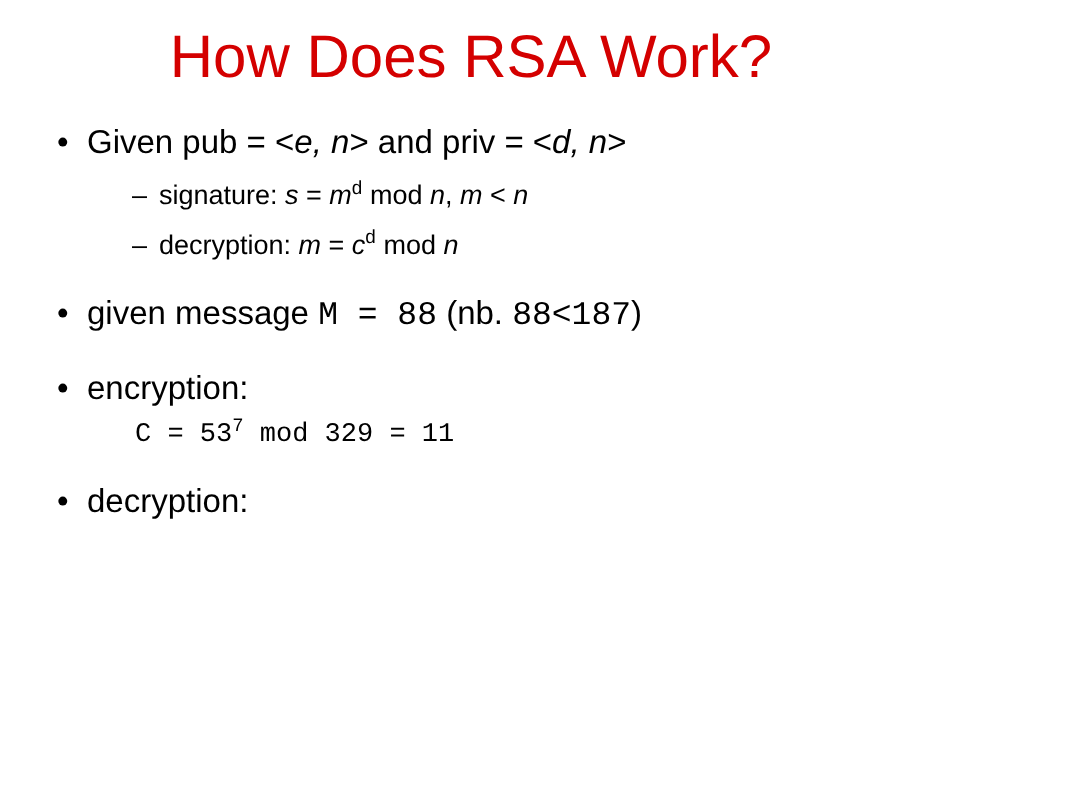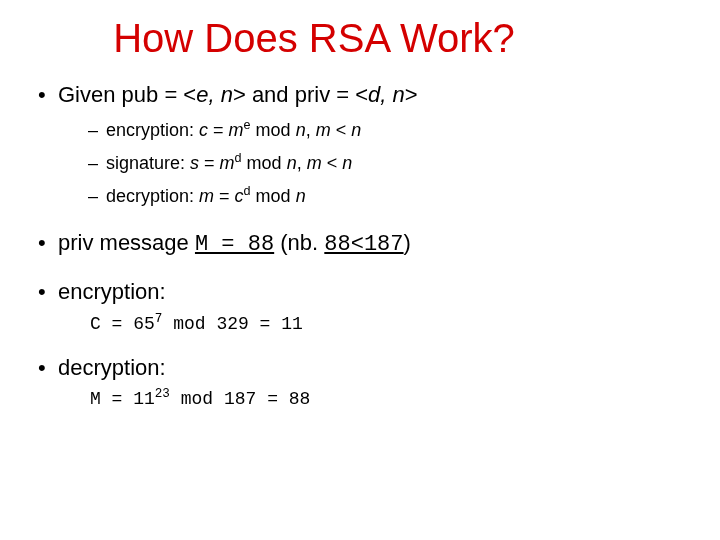--- a/index.html
+++ b/index.html
@@ -59,21 +59,20 @@
     left: 0;
     top: 0;
   }
   .indent-line {
     font-size: 18px;
     margin: 8px 0 8px 54px;
     font-family: "Courier New", Courier, monospace;
   }
   .mono {
     font-family: "Courier New", Courier, monospace;
-    text-decoration: underline;
   }
   sup {
     font-size: 0.7em;
     vertical-align: super;
     line-height: 0;
   }
   .it { font-style: italic; }
   .red { color: #d40000; }
 </style>
 </head>
@@ -83,47 +82,41 @@
 
   <h1 class="title red">How Does RSA Work?</h1>
 
   <ul class="lvl1">
 
     <li>
       <span>Given pub = &lt;</span><span class="it">e, n</span><span>&gt; and priv = &lt;</span><span class="it">d, n</span><span>&gt;</span>
 
       <ul class="lvl2">
         <li>
-          <span>encryption: </span><span class="it">c</span><span> = </span><span class="it">m</span><sup>e</sup><span> mod </span><span class="it">n</span><span>, </span><span class="it">m</span><span> &lt; </span><span class="it">n</span>
-        </li>
-        <li>
           <span>signature: </span><span class="it">s</span><span> = </span><span class="it">m</span><sup>d</sup><span> mod </span><span class="it">n</span><span>, </span><span class="it">m</span><span> &lt; </span><span class="it">n</span>
         </li>
         <li>
           <span>decryption: </span><span class="it">m</span><span> = </span><span class="it">c</span><sup>d</sup><span> mod </span><span class="it">n</span>
         </li>
       </ul>
     </li>
 
     <li>
-      <span>priv message </span><span class="mono">M = 88</span><span> (nb. </span><span class="mono">88&lt;187</span><span>)</span>
+      <span>given message </span><span class="mono">M = 88</span><span> (nb. </span><span class="mono">88&lt;187</span><span>)</span>
     </li>
 
     <li>
       <span>encryption:</span>
     </li>
   </ul>
 
   <div class="indent-line">
-    <span>C = 65</span><sup>7</sup><span> mod 329 = 11</span>
+    <span>C = 53</span><sup>7</sup><span> mod 329 = 11</span>
   </div>
 
   <ul class="lvl1">
     <li>
       <span>decryption:</span>
     </li>
   </ul>
 
-  <div class="indent-line">
-    <span>M = 11</span><sup>23</sup><span> mod 187 = 88</span>
-  </div>
 
 </div>
 
 </body></html>

